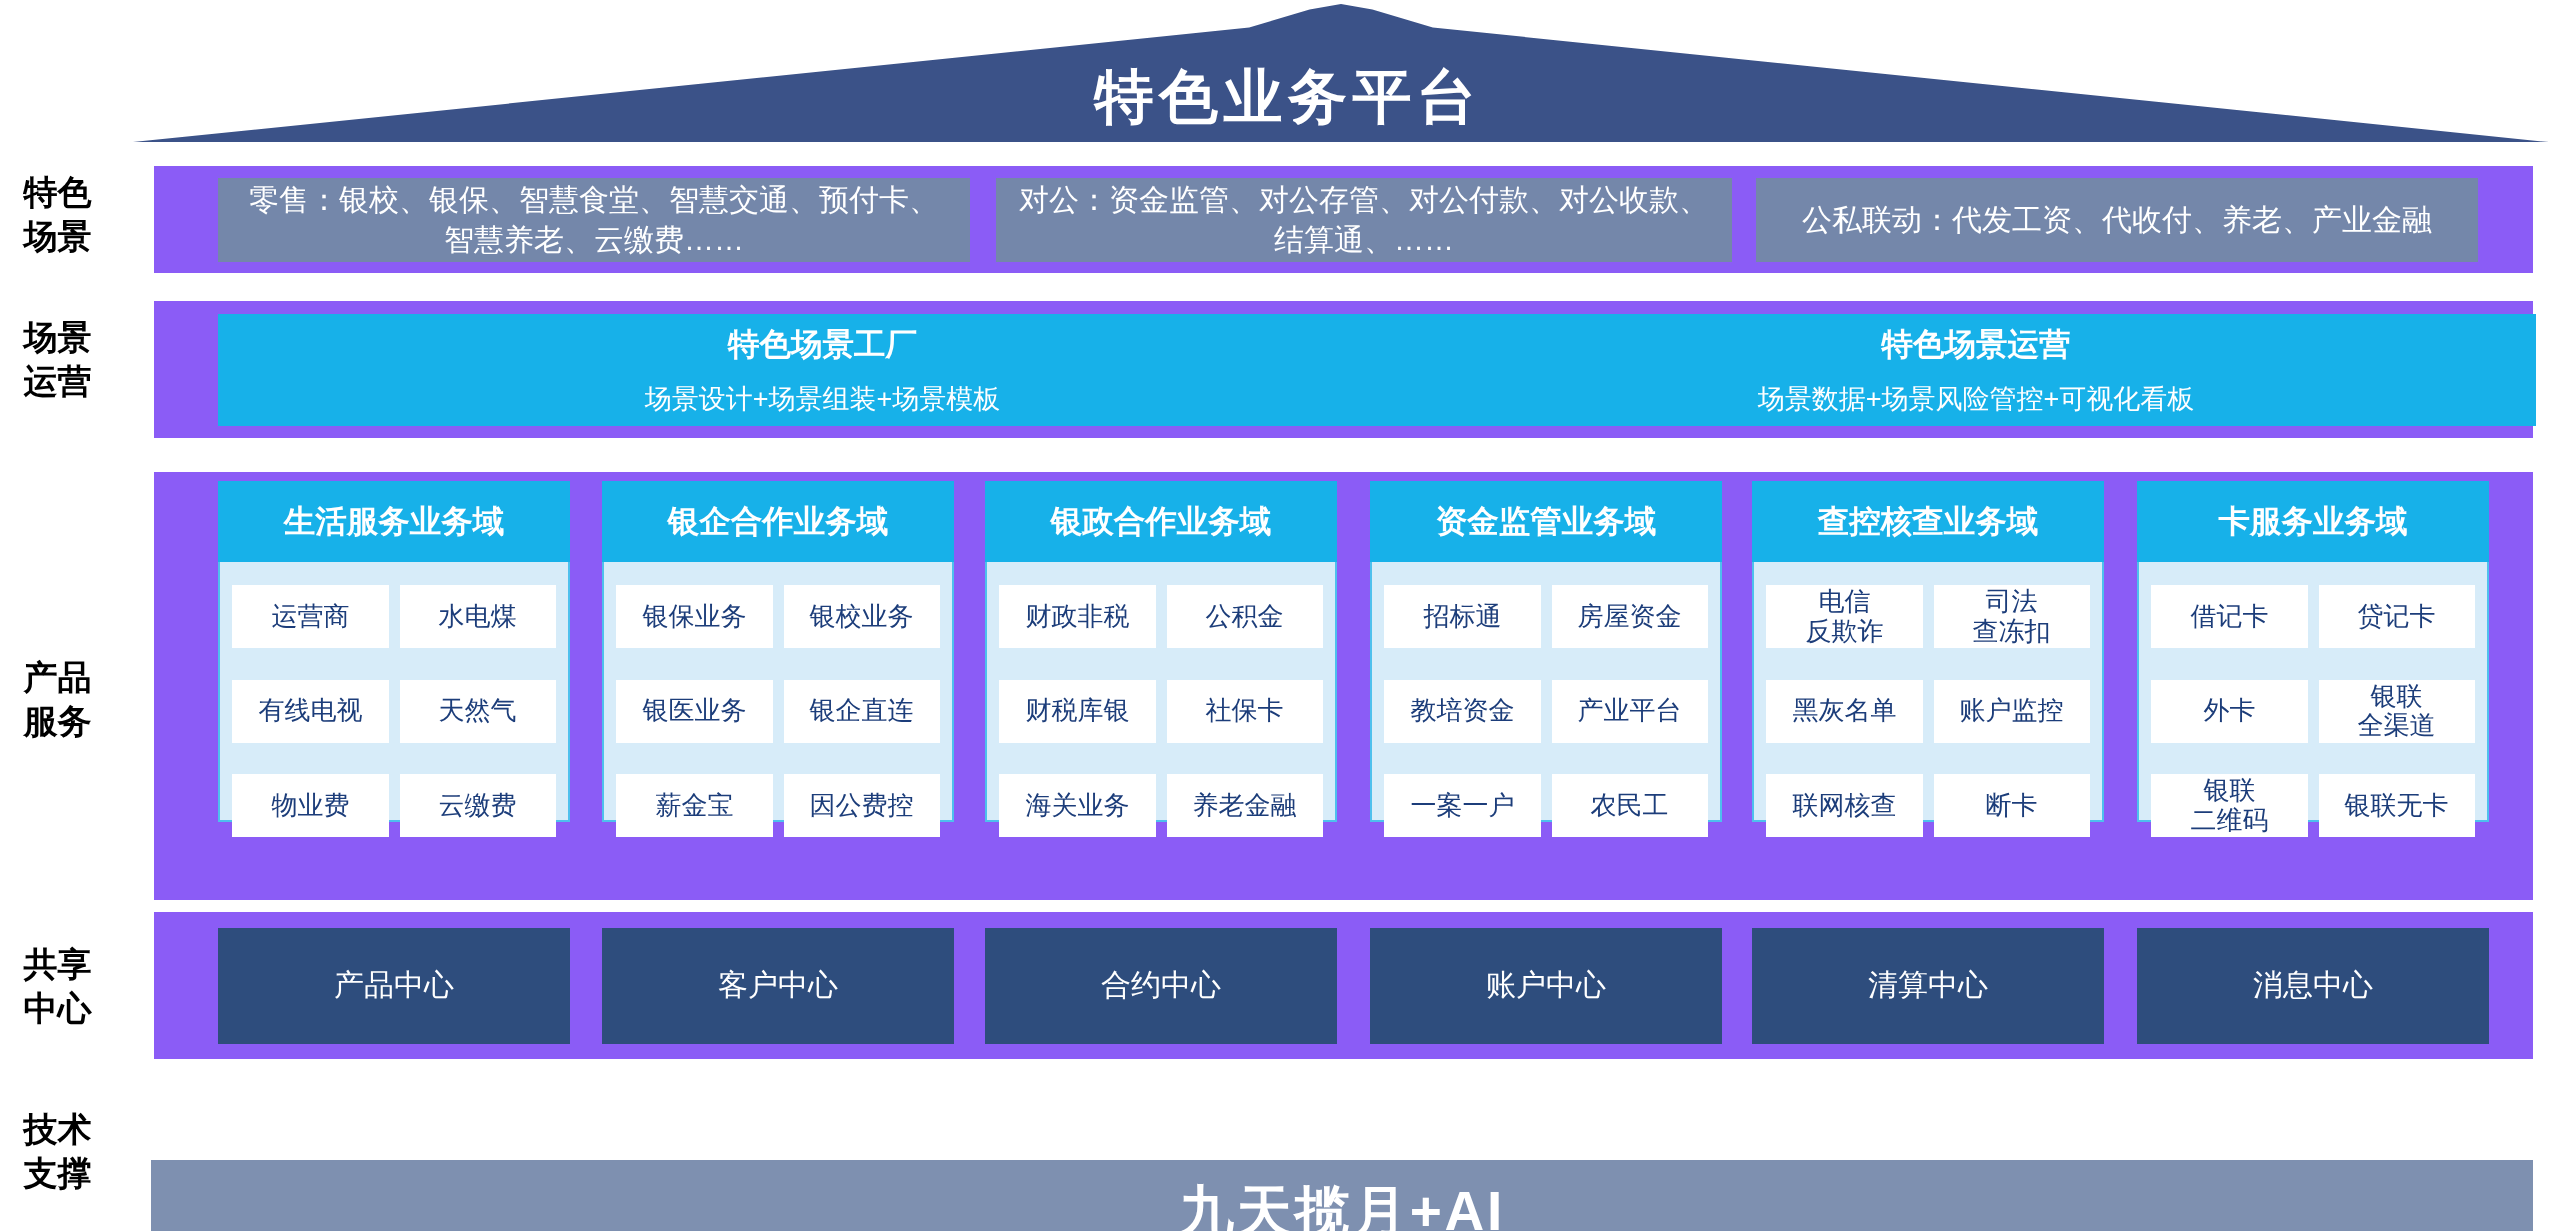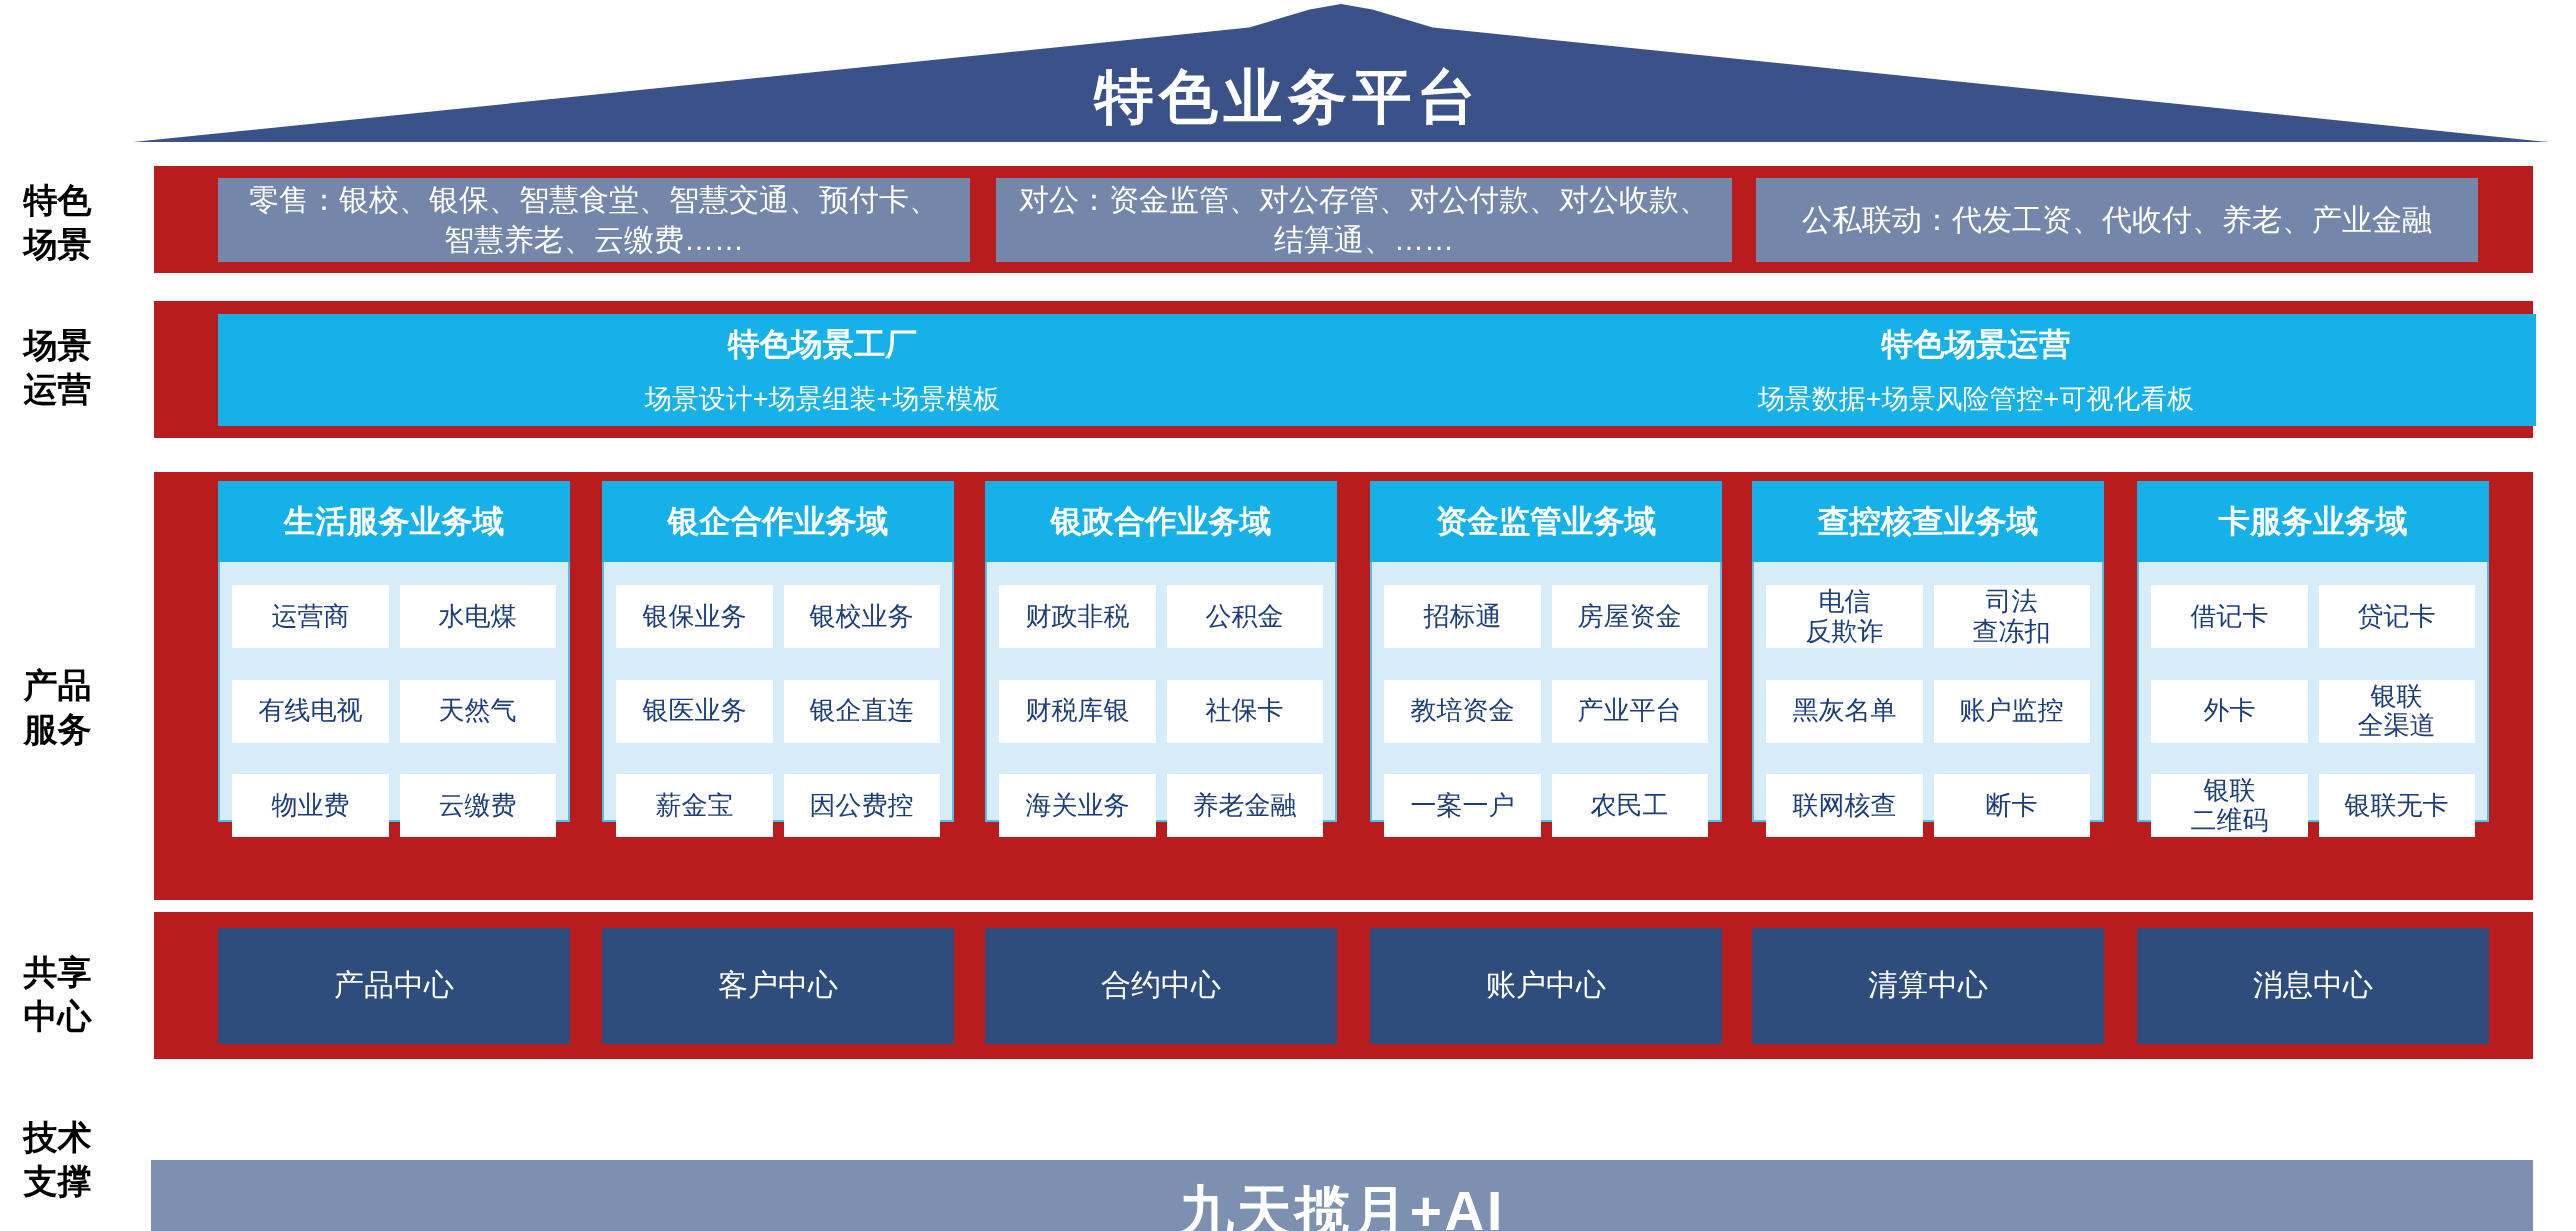--- a/index.html
+++ b/index.html
@@ -16,30 +16,30 @@
     clip-path:polygon(0 100%,46.2% 17%,48.7% 4%,50% 0,51.3% 4%,53.8% 17%,100% 100%);
   }
   .roof-title{
     position:absolute;left:0;right:0;top:58px;text-align:center;
     font-size:59px;font-weight:bold;color:#ffffff;letter-spacing:5.5px;
   }
 
   
   .row-label{
     position:absolute;left:18px;width:79px;text-align:center;
-    font-size:34px;font-weight:bold;color:#000000;line-height:1.28;margin-top:8px;
+    font-size:34px;font-weight:bold;color:#000000;line-height:1.28;
   }
   .lbl-scenario{top:171px;}
   .lbl-operation{top:316px;}
   .lbl-product{top:656px;}
   .lbl-shared{top:943px;}
   .lbl-tech{top:1108px;}
 
   
-  .band{position:absolute;left:154px;width:2379px;background:#b91c1c;}
+  .band{position:absolute;left:154px;width:2379px;background:#8b5cf6;}
   .band-scenario{top:166px;height:107px;}
   .band-operation{top:301px;height:137px;}
   .band-product{top:472px;height:428px;}
   .band-shared{top:912px;height:147px;}
 
   
   .sbox{
     position:absolute;top:12.3px;height:84px;box-sizing:border-box;
     background:#7487AA;color:#ffffff;font-size:30px;line-height:1.35;
     display:flex;align-items:center;justify-content:center;text-align:center;

